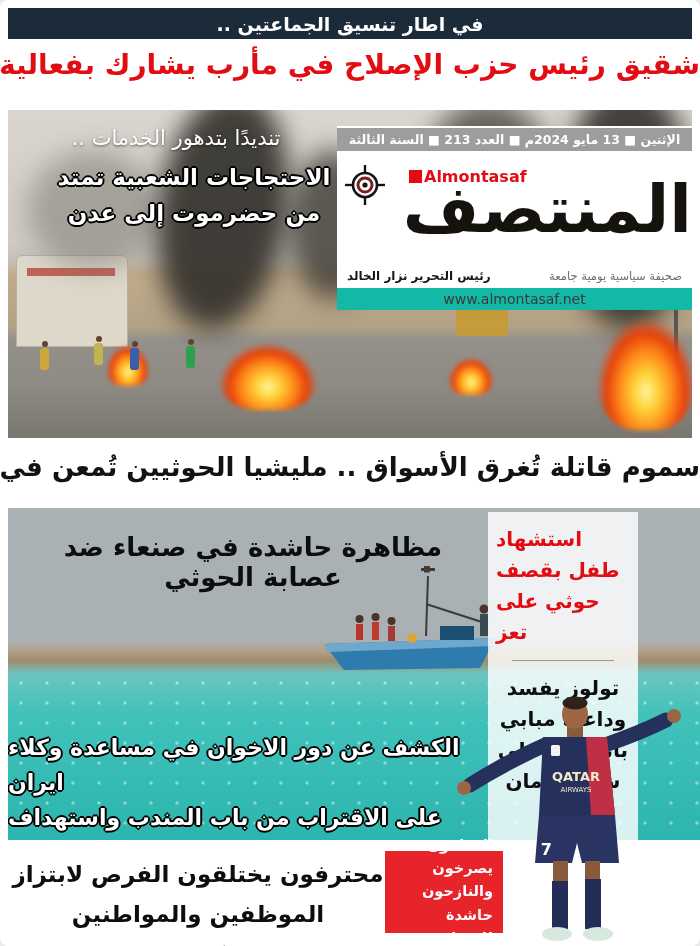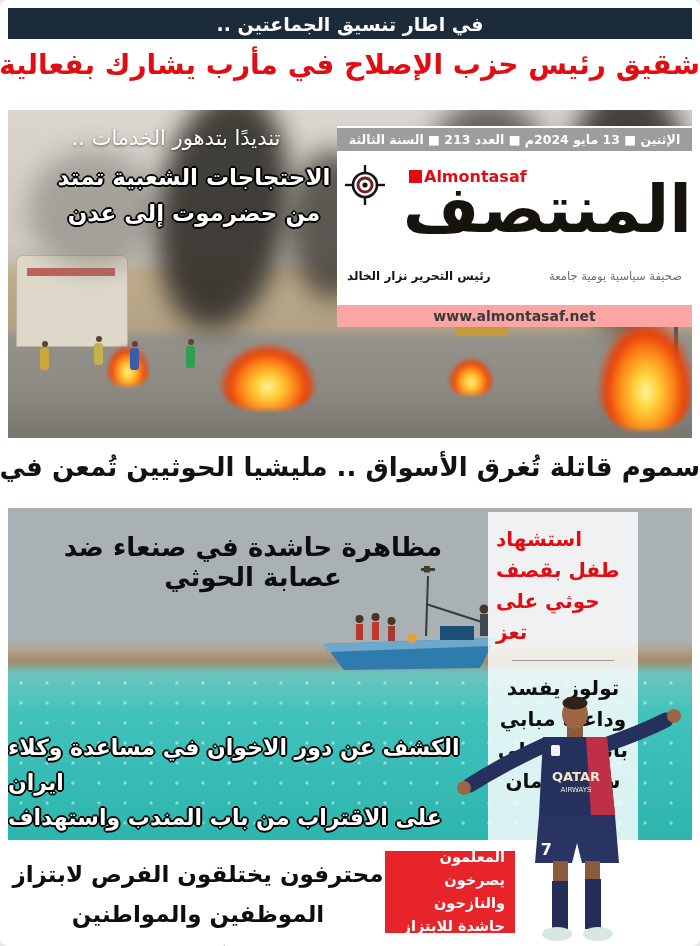--- a/index.html
+++ b/index.html
@@ -56,49 +56,49 @@
   .crosshair{position:absolute;left:8px;top:14px;width:40px;height:40px;}
   .brand-en{position:absolute;left:72px;top:16px;direction:ltr;color:#e20d13;
         font-size:16px;font-weight:bold;display:flex;align-items:center;gap:2px;}
   .sq{display:inline-block;width:13px;height:13px;background:#e20d13;}
   .brand-ar{position:absolute;left:0;top:26px;width:100%;color:#16130f;
         font-size:66px;font-weight:bold;line-height:1;letter-spacing:-3px;}
   .mast-sub{display:flex;justify-content:space-between;align-items:flex-end;
         padding:0 10px;height:20px;}
   .tagline{color:#6f6c68;font-size:11.5px;}
   .editor{color:#1a1713;font-size:12px;font-weight:bold;}
-  .url-bar{height:22px;margin-top:22px;background:#fca5a5;color:#3a3a3a;font-weight:bold;
+  .url-bar{height:22px;margin-top:5px;background:#14b8a6;color:#3a3a3a;font-weight:normal;
         font-size:14px;display:flex;align-items:center;justify-content:center;direction:ltr;}
   
   .headline2{position:absolute;left:0;top:452px;width:100%;text-align:center;color:#121212;
         font-size:26px;font-weight:bold;white-space:nowrap;}
   
   .middle-band{position:absolute;left:8px;top:508px;width:684px;height:332px;overflow:hidden;
         background:linear-gradient(#a9b1b5 0%,#a9b1b5 40%,#b3a189 43%,#a08b6d 46%,
-                   #6cc5c0 50%,#41c2bb 62%,#2cb5ae 100%);}
+                   #6cc5c0 50%,#41c2bb 62%,#2cb5ae 100%);padding-left:8px;}
   .sparkles{position:absolute;left:0;top:165px;width:100%;height:167px;opacity:.5;
         background-image:radial-gradient(circle,rgba(255,255,255,.9) 1px,transparent 2.2px);
         background-size:26px 20px;}
   .mid-headline{position:absolute;left:12px;top:24px;width:466px;text-align:center;
         color:#0d0d0d;font-size:26px;font-weight:bold;}
   .sea-overlay{position:absolute;left:0;top:222px;width:505px;text-align:left;color:#fff;
         font-weight:bold;font-size:22px;line-height:1.6;}
   .boat{position:absolute;left:312px;top:58px;width:180px;height:132px;}
   .sidebar-panel{position:absolute;left:480px;top:4px;width:150px;height:328px;
         background:rgba(255,255,255,.82);}
   .side-red{margin-top:12px;color:#e20d13;font-weight:bold;font-size:20px;
         text-align:left;line-height:1.55;padding:0 8px;}
   .side-div{width:68%;margin:12px auto;border-top:1px solid #9a9a9a;}
   .side-black{color:#0d0d0d;font-weight:bold;font-size:20px;text-align:center;
         line-height:1.55;padding:0 4px;}
   .mbappe{position:absolute;left:455px;top:693px;width:235px;height:252px;z-index:6;}
   
   .footer-headline{position:absolute;left:12px;top:854px;width:372px;text-align:center;
         color:#0e0e0e;font-size:23px;font-weight:bold;line-height:1.75;}
-  .footer-redbox{position:absolute;left:385px;top:851px;width:130px;height:82px;
+  .footer-redbox{position:absolute;left:385px;top:851px;width:118px;height:82px;
         background:#e8242b;color:#fff;z-index:7;display:flex;flex-direction:column;
         justify-content:center;box-sizing:border-box;padding:8px 10px;
         font-size:14.5px;font-weight:bold;line-height:1.6;text-align:right;}
 </style>
 </head>
 <body>
 
 <div class="page">
 
   <div class="topbar">في اطار تنسيق الجماعتين ..</div>

